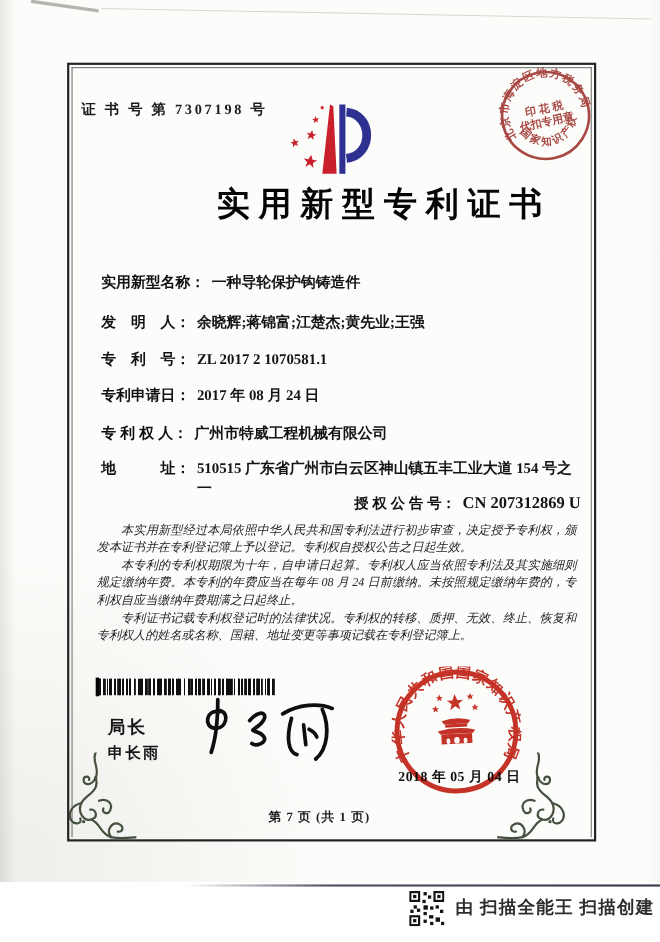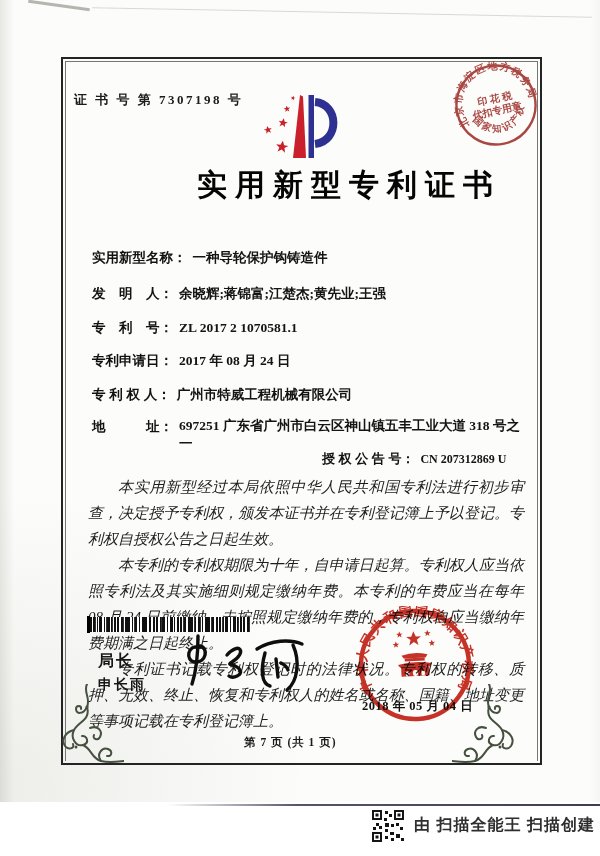--- a/index.html
+++ b/index.html
@@ -32,25 +32,25 @@
 
   
   .row{position:absolute;left:92px;white-space:nowrap;}
   .flabel{font-family:"Liberation Sans","DejaVu Sans",sans-serif;font-weight:700;
           font-size:13.5px;color:#111;}
   .fvalue{font-weight:700;font-size:13.5px;color:#141414;margin-left:6px;}
   .row-addr{white-space:normal;width:436px;}
   .row-addr .fvalue{display:inline-block;width:346px;vertical-align:top;line-height:18px;}
   .grant-no{position:absolute;left:322px;top:449px;white-space:nowrap;}
   .grant-no .flabel{font-size:13px;}
-  .grant-no .fvalue{font-size:12px;margin-top:18px;}
+  .grant-no .fvalue{font-size:15px;margin-top:18px;}
 
   
   .paras{position:absolute;left:88px;top:474px;width:436px;}
-  .paras p{margin:0;font-style:italic;font-weight:500;font-size:15px;line-height:26px;
+  .paras p{margin:0;font-style:italic;font-weight:500;font-size:11px;line-height:16px;
            color:#1d1d1d;text-indent:2em;text-align:justify;}
 
   
   .barcode{position:absolute;left:90px;top:617px;width:160px;height:15px;background-color:#fff;
     background-image:
       repeating-linear-gradient(90deg,#101010 0 1.5px,transparent 1.5px 3.5px),
       repeating-linear-gradient(90deg,#101010 0 2px,transparent 2px 9px),
       repeating-linear-gradient(90deg,rgba(16,16,16,.85) 0 1px,transparent 1px 5.5px);}
   .barcode::before{content:"";position:absolute;left:-3px;top:-1px;width:2.5px;height:17px;background:#000;}
   .director-title{position:absolute;left:98px;top:651px;font-family:"Liberation Sans",sans-serif;
@@ -131,21 +131,21 @@
   <div class="row" style="top:318px">
     <span class="flabel">专　利　号：</span><span class="fvalue">ZL 2017 2 1070581.1</span>
   </div>
   <div class="row" style="top:351px">
     <span class="flabel">专利申请日：</span><span class="fvalue">2017 年 08 月 24 日</span>
   </div>
   <div class="row" style="top:385px">
     <span class="flabel">专 利 权 人：</span><span class="fvalue">广州市特威工程机械有限公司</span>
   </div>
   <div class="row row-addr" style="top:417px">
-    <span class="flabel">地　　　址：</span><span class="fvalue">697251 广东省广州市白云区神山镇五丰工业大道 318 号之一</span>
+    <span class="flabel">地　　　址：</span><span class="fvalue">510515 广东省广州市白云区神山镇五丰工业大道 154 号之一</span>
   </div>
   <div class="grant-no">
     <span class="flabel">授 权 公 告 号：</span><span class="fvalue">CN 207312869 U</span>
   </div>
 
   <div class="paras">
     <p>本实用新型经过本局依照中华人民共和国专利法进行初步审查，决定授予专利权，颁发本证书并在专利登记簿上予以登记。专利权自授权公告之日起生效。</p>
     <p>本专利的专利权期限为十年，自申请日起算。专利权人应当依照专利法及其实施细则规定缴纳年费。本专利的年费应当在每年 08 月 24 日前缴纳。未按照规定缴纳年费的，专利权自应当缴纳年费期满之日起终止。</p>
     <p>专利证书记载专利权登记时的法律状况。专利权的转移、质押、无效、终止、恢复和专利权人的姓名或名称、国籍、地址变更等事项记载在专利登记簿上。</p>
   </div>

